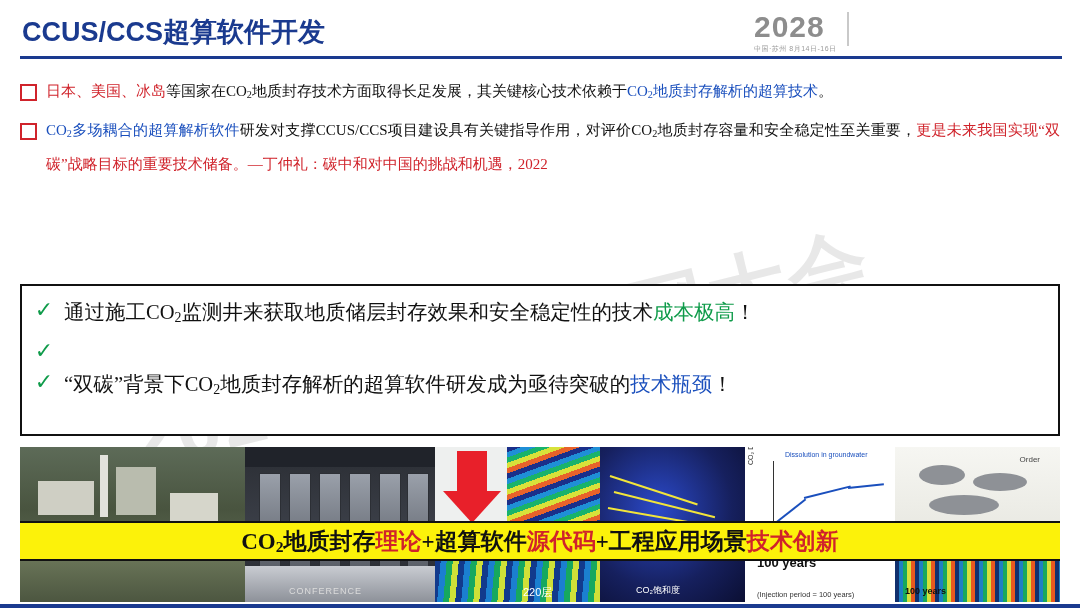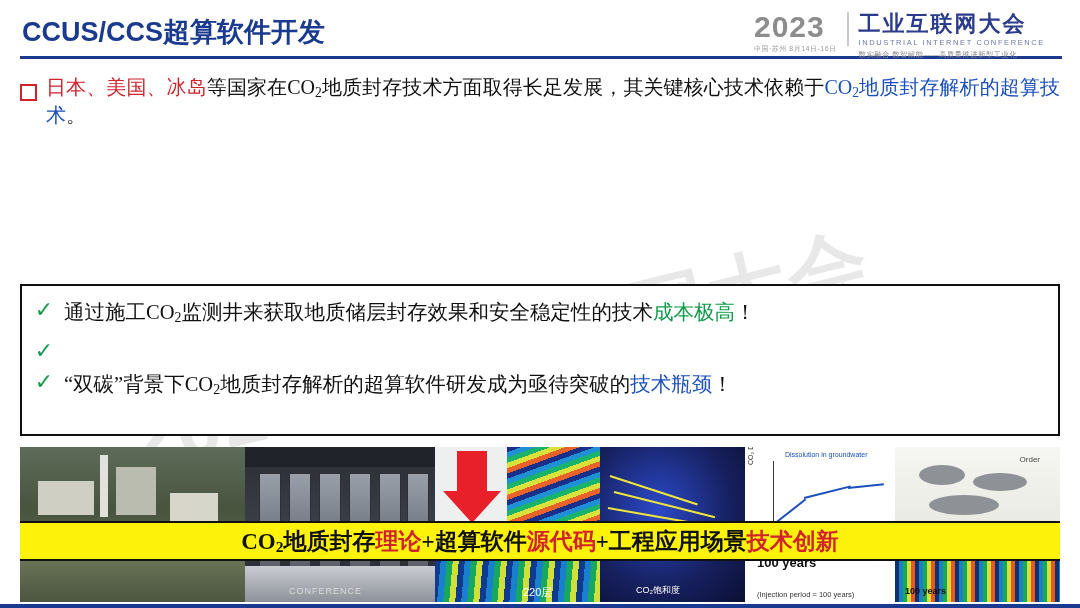--- a/index.html
+++ b/index.html
@@ -63,21 +63,21 @@
   
   .bullets{position:absolute;left:20px;top:76px;width:1040px;}
   .bullet{display:flex;align-items:flex-start;margin-bottom:5px;}
   .sqbox{
     width:13px;height:13px;border:2px solid #d0232b;
     margin-top:8px;margin-right:9px;flex:0 0 auto;
     background:#fff;
   }
   .btext{
     font-family:"Liberation Serif","DejaVu Serif",serif;
-    font-size:20px;line-height:22px;color:#111;
+    font-size:15px;line-height:30px;color:#111;
     text-align:justify;
   }
   .blue{color:#1a4fbd;}
   .red{color:#d0232b;}
   sub{font-size:0.68em;vertical-align:-0.22em;}
 
   
   .panel{
     position:absolute;left:20px;top:284px;width:1040px;height:152px;
     border:2px solid #111;background:#fff;box-sizing:border-box;
@@ -171,35 +171,34 @@
 
 <div class="slide">
 
   <div class="watermark">2023工业互联网大会</div>
 
   <div class="title">CCUS/CCS超算软件开发</div>
   <div class="title-rule"></div>
 
   <div class="logo">
     <div>
-      <div class="logo-year">2023</div>
+      <div class="logo-year">2028</div>
       <div class="logo-year-sub">中国·苏州  8月14日-16日</div>
     </div>
     <div class="logo-bar"></div>
-    <div>
-      <div class="logo-cn">工业互联网大会</div>
-      <div class="logo-en">INDUSTRIAL INTERNET CONFERENCE</div>
-      <div class="logo-tag">数实融合  数智赋能——高质量推进新型工业化</div>
-    </div>
   </div>
 
   <div class="bullets">
     <div class="bullet">
       <div class="sqbox"></div>
       <div class="btext"><span class="red">日本、美国、冰岛</span><span>等国家在CO</span><sub>2</sub><span>地质封存技术方面取得长足发展，其关键核心技术依赖于</span><span class="blue">CO</span><sub class="blue">2</sub><span class="blue">地质封存解析的超算技术</span><span>。</span></div>
+    </div>
+    <div class="bullet">
+      <div class="sqbox"></div>
+      <div class="btext"><span class="blue">CO</span><sub class="blue">2</sub><span class="blue">多场耦合的超算解析软件</span><span>研发对支撑CCUS/CCS项目建设具有关键指导作用，对评价CO</span><sub>2</sub><span>地质封存容量和安全稳定性至关重要，</span><span class="red">更是未来我国实现“双碳”战略目标的重要技术储备。—丁仲礼：碳中和对中国的挑战和机遇，2022</span></div>
     </div>
   </div>
 
   <div class="panel">
     <div class="chk-row">
       <div class="chk">✓</div>
       <div class="chk-text"><span>通过施工CO</span><sub>2</sub><span>监测井来获取地质储层封存效果和安全稳定性的技术</span><span class="green">成本极高</span><span>！</span></div>
     </div>
     <div class="chk-row">
       <div class="chk">✓</div>

